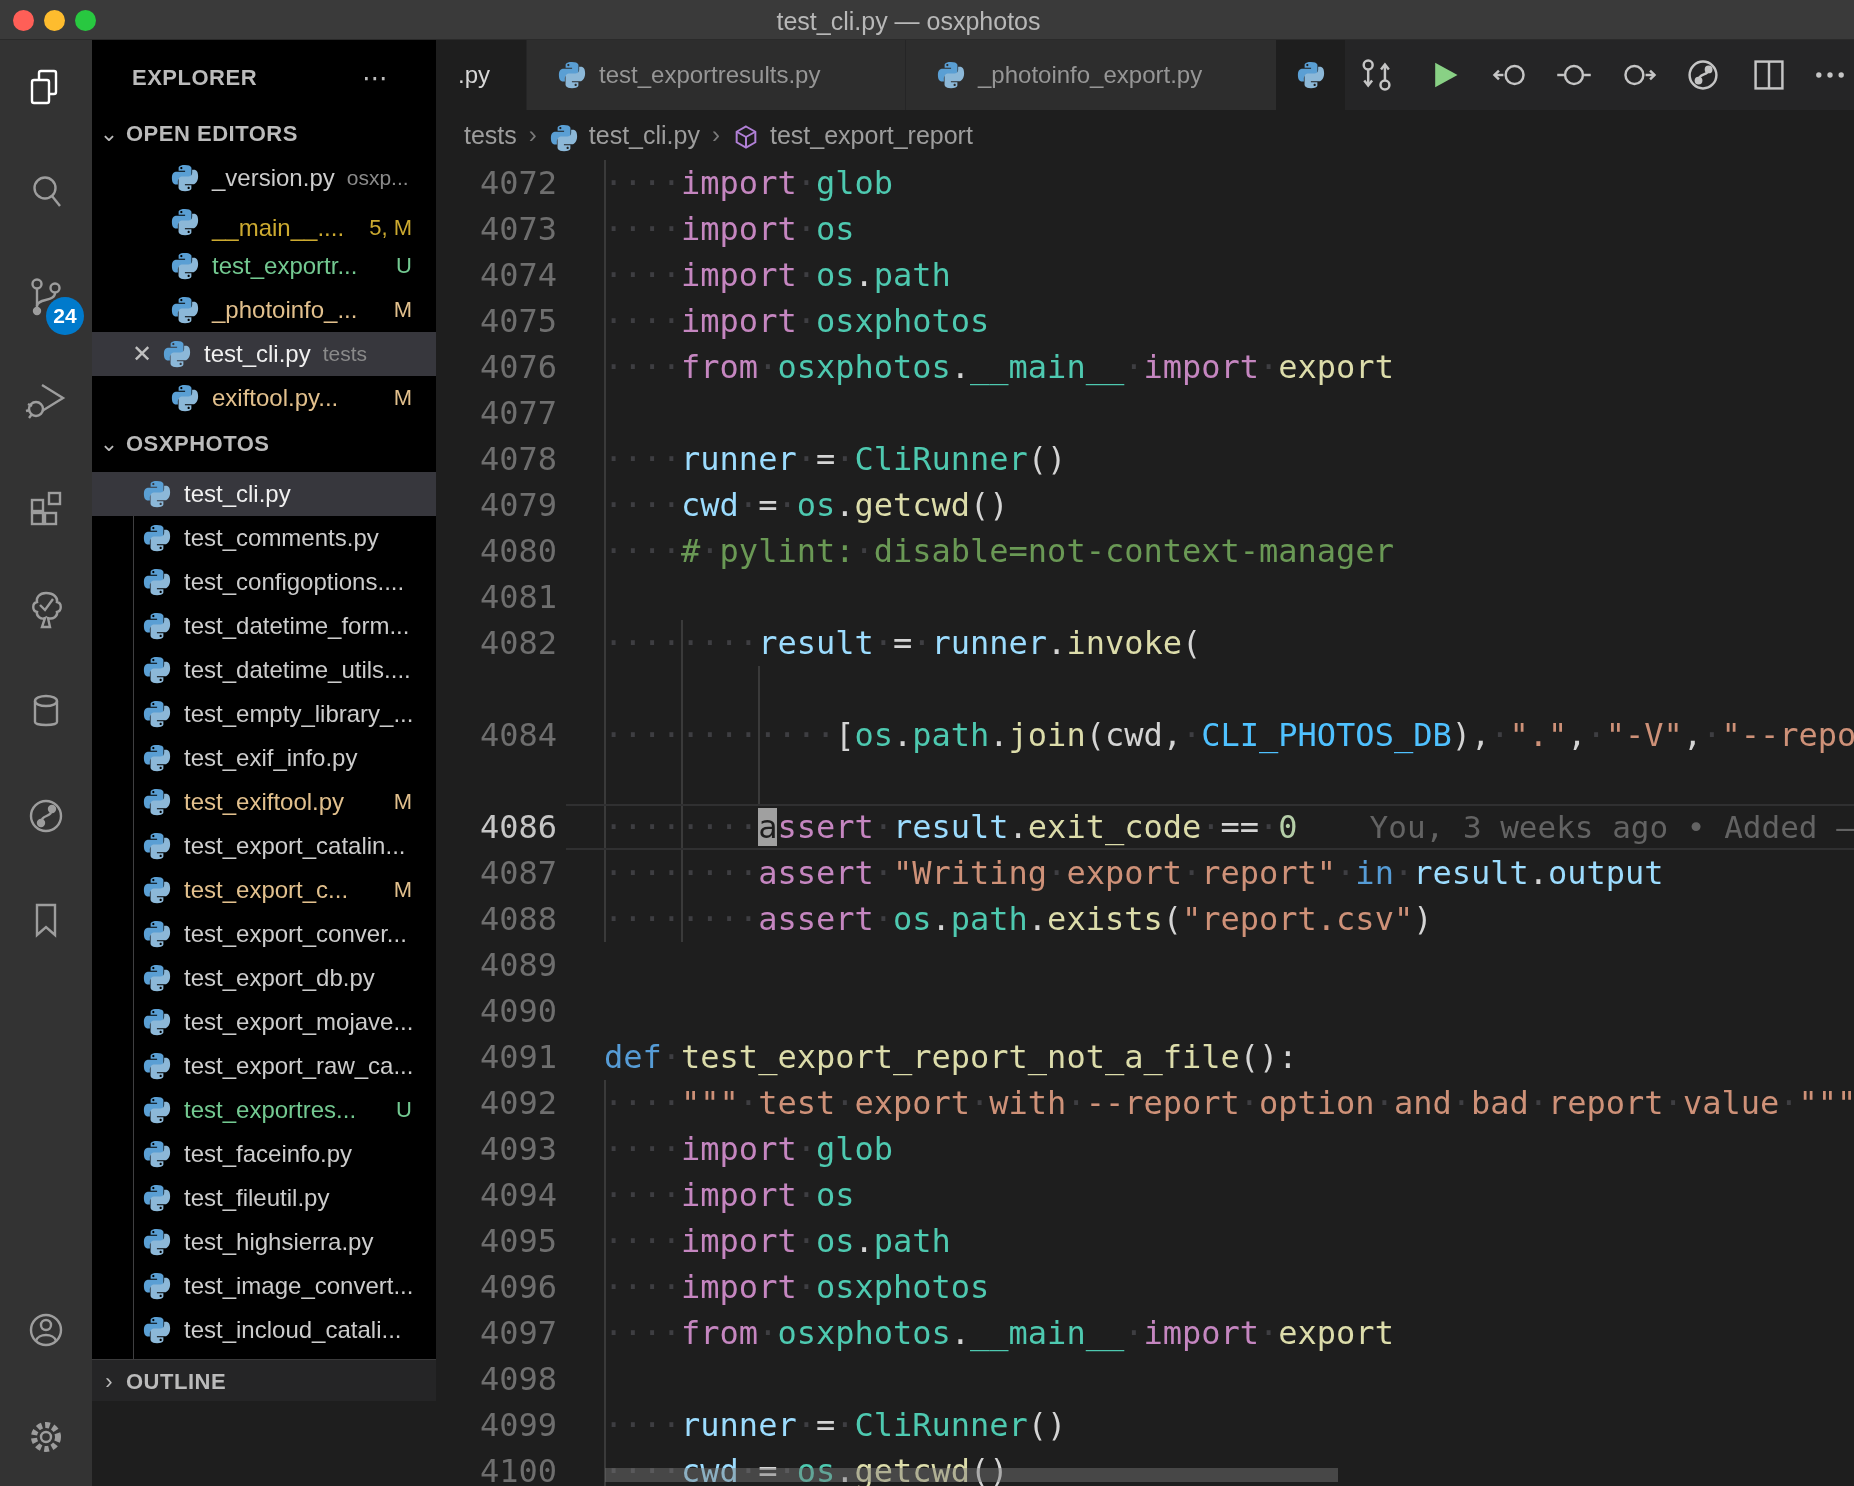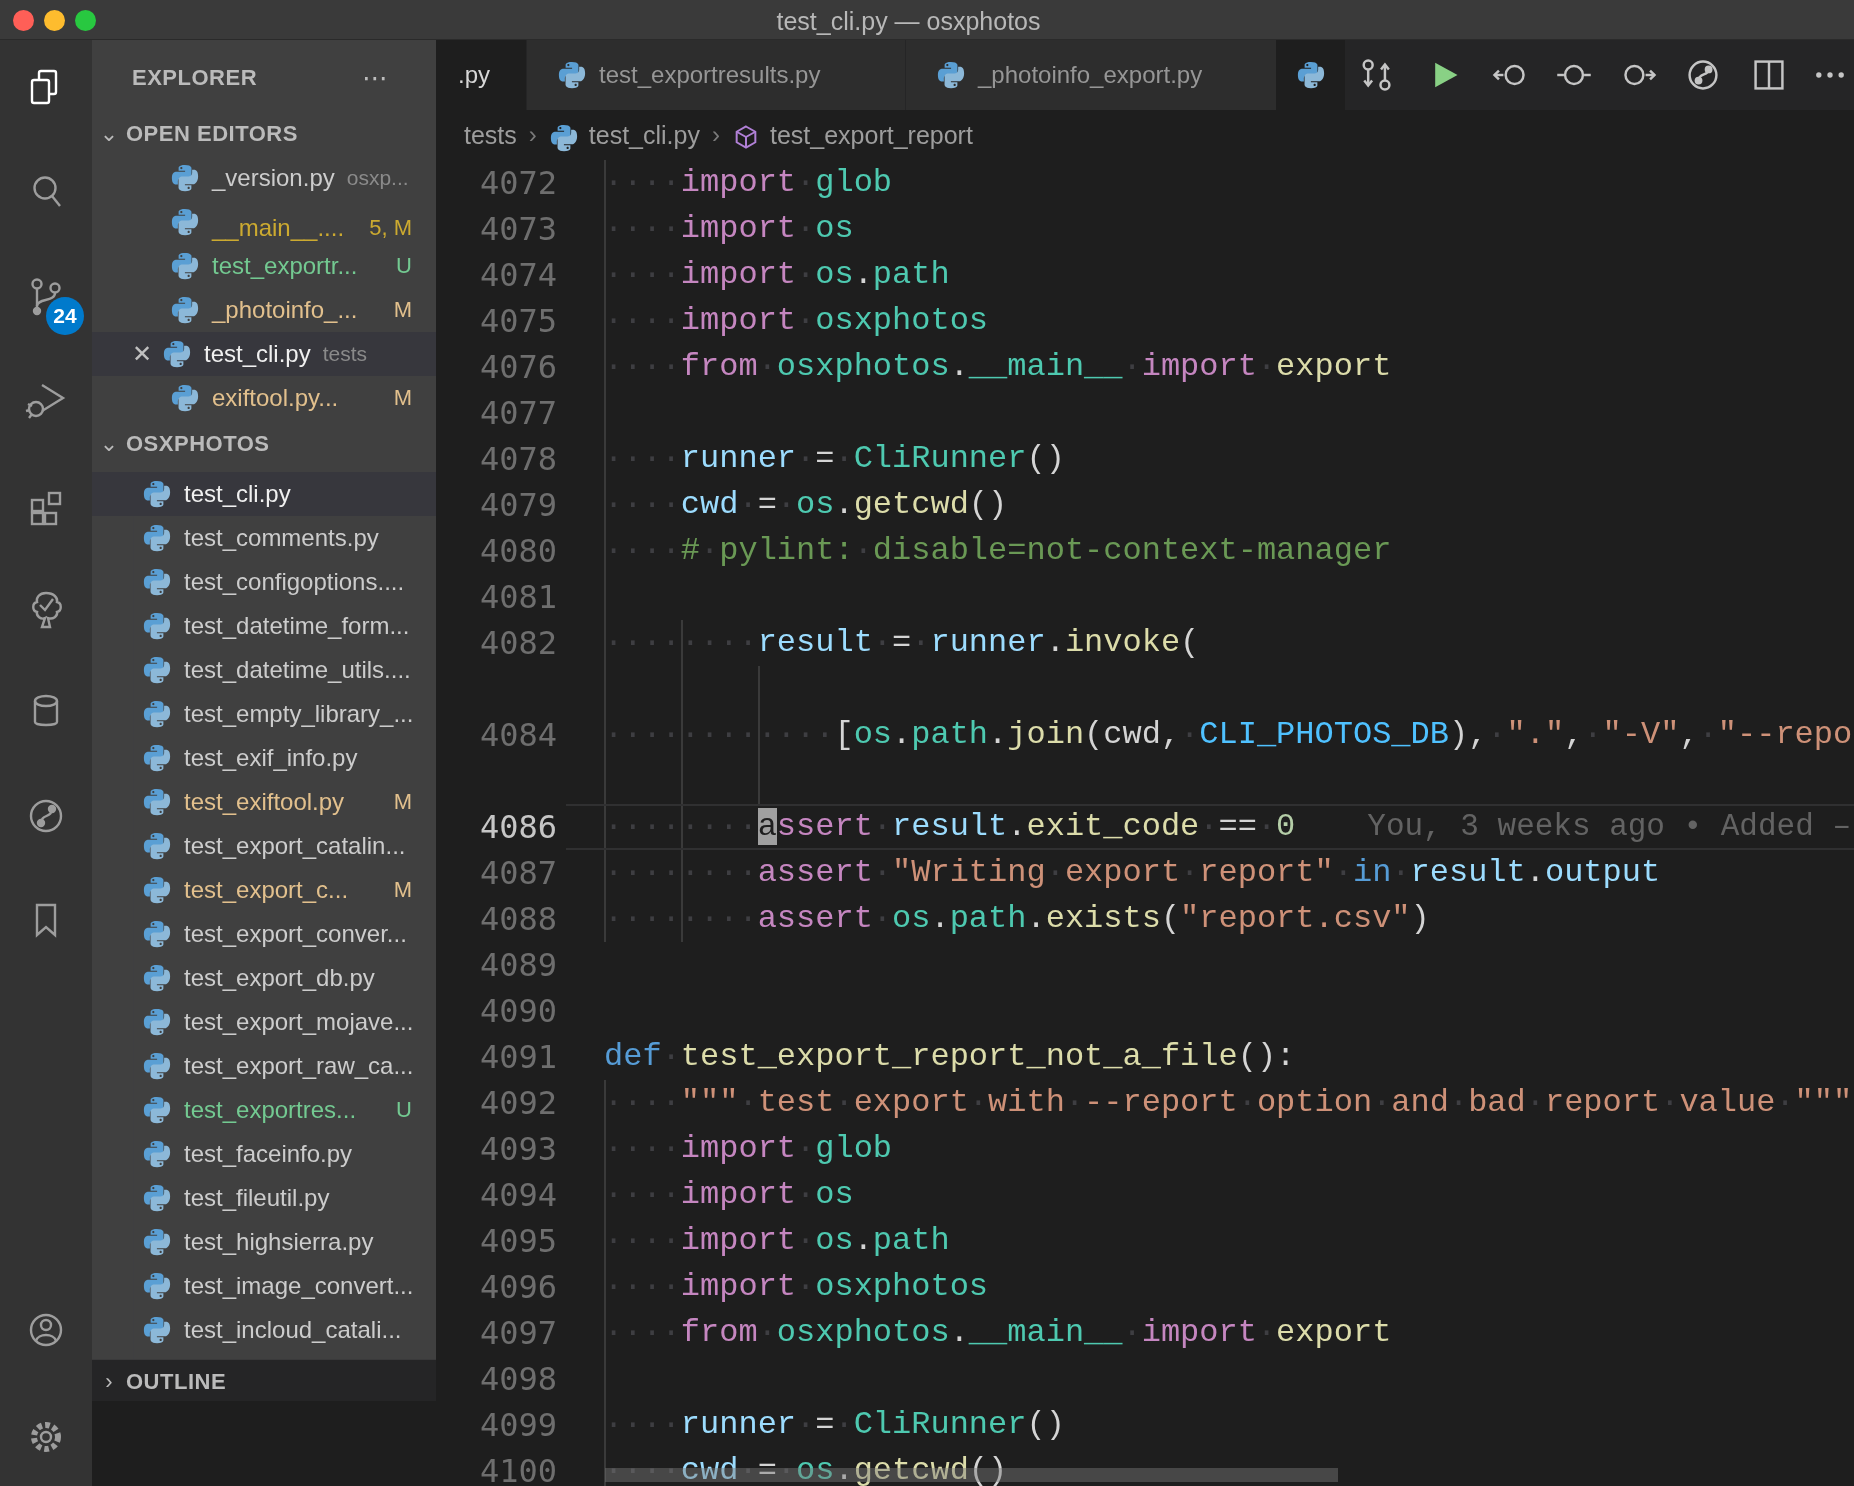--- a/index.html
+++ b/index.html
@@ -16,21 +16,21 @@
 
   
   #activitybar { position:absolute; left:0; top:40px; width:92px; height:1446px; background:#333333; }
   .act-item { position:absolute; left:0; width:92px; height:88px; display:flex; align-items:center; justify-content:center; }
   .act-item svg { stroke:#9d9d9d; fill:none; stroke-width:2.4; }
   .act-item.active svg { stroke:#ffffff; }
   #scm-badge { position:absolute; right:8px; bottom:6px; min-width:38px; height:38px; border-radius:19px; background:#007acc;
                color:#fff; font-size:21px; font-weight:bold; display:flex; align-items:center; justify-content:center; }
 
   
-  #sidebar { position:absolute; left:92px; top:40px; width:344px; height:1361px; background:#404040; color:#cccccc; overflow:hidden; }
+  #sidebar { position:absolute; left:92px; top:40px; width:344px; height:1361px; background:#000000; color:#cccccc; overflow:hidden; }
   .sb-header { position:absolute; left:0; width:344px; height:44px; display:flex; align-items:center; }
   .sb-title { font-size:22px; font-weight:bold; color:#bbbbbb; letter-spacing:.5px; }
   .sb-chev { width:34px; text-align:center; color:#bbbbbb; font-size:22px; flex:0 0 34px; }
   .sb-row { position:absolute; left:0; width:344px; height:44px; display:flex; align-items:center; font-size:24px; white-space:nowrap; }
   .sb-row.selected { background:#37373d; }
   .sb-row .close-x { width:30px; margin-left:40px; color:#c0c0c0; font-size:24px; flex:0 0 30px; }
   .sb-row .pad-oe { width:78px; flex:0 0 78px; }
   .sb-row .pad-tree { width:50px; flex:0 0 50px; }
   .pyicon { width:30px; height:30px; flex:0 0 30px; margin-right:12px; }
   .sb-desc { color:#8a8a8a; font-size:21px; margin-left:12px; }
@@ -57,21 +57,21 @@
   #breadcrumbs .bc-sep { margin:0 12px; color:#7a7a7a; font-size:24px; }
   #breadcrumbs .bc-ic { width:28px; height:28px; margin-right:10px; position:relative; top:2px; display:inline-block; }
 
   
   #editor-lines { position:absolute; left:0; top:120px; width:1418px; height:1326px; overflow:hidden;
                   font-family:"DejaVu Sans Mono",monospace; font-size:32px; }
   .code-row { position:absolute; left:0; width:1418px; height:46px; line-height:46px; white-space:nowrap; }
   .gutter-num { position:absolute; left:0; top:0; width:121px; text-align:right; color:#6e6e6e; }
   .code-row.current .gutter-num { color:#c6c6c6; }
   .cl-box { position:absolute; left:130px; right:0; top:0; height:46px; border-top:2px solid #303031; border-bottom:2px solid #303031; }
-  .line-text { position:absolute; left:168px; top:0;font-family:Liberation Mono, monospace; }
+  .line-text { position:absolute; left:168px; top:0; }
   .guide { position:absolute; width:1.5px; background:#3a3a3a; }
   .ws { color:var(--tk-ws); }
   .tk-k{color:var(--tk-k);} .tk-d{color:var(--tk-d);text-align:center;} .tk-m{color:var(--tk-m);} .tk-f{color:var(--tk-f);}
   .tk-v{color:var(--tk-v);} .tk-c{color:var(--tk-c);} .tk-s{color:var(--tk-s);} .tk-cm{color:var(--tk-cm);}
   .tk-n{color:var(--tk-n);} .tk-p{color:var(--tk-p);}
   .tk-cur{background:var(--tk-cursor); color:#1e1e1e;}
   .blame { color:var(--tk-blame); font-size:31px; margin-left:72px; }
   #hscrollbar { position:absolute; left:169px; top:1428px; width:733px; height:14px; background:rgba(121,121,121,0.45); }
 </style>
 </head>

